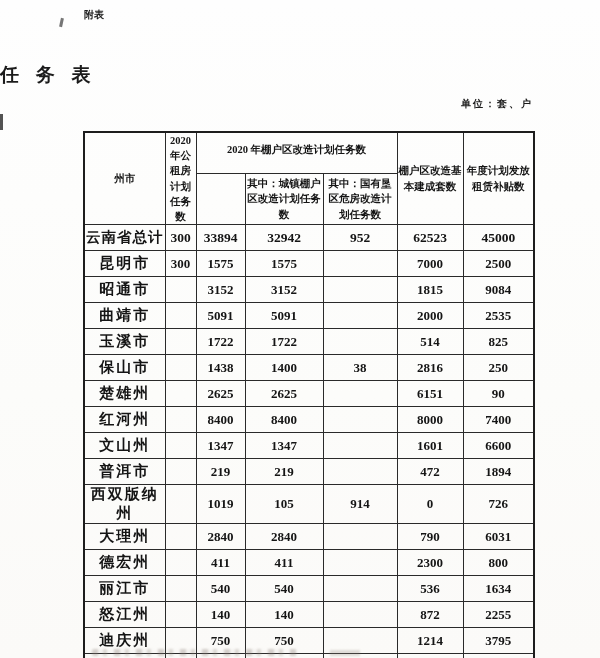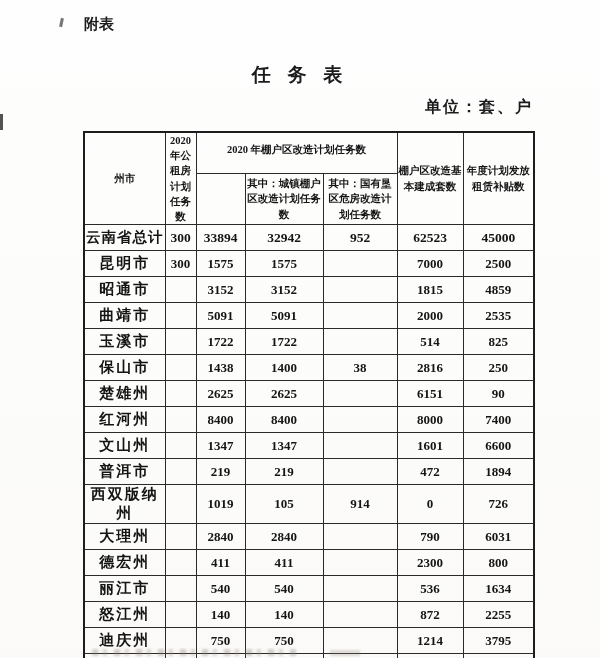--- a/index.html
+++ b/index.html
@@ -9,36 +9,36 @@
     overflow: hidden;
     font-family: "Liberation Serif", "DejaVu Serif", serif;
     color: #1b1b1b;
   }
   .page {
     position: relative;
     width: 600px; height: 658px;
     background: linear-gradient(180deg, #fefefe 0%, #fcfcfa 60%, #fbfaf8 100%);
   }
   .appendix-label {
-    position: absolute; left: 84px; top: 15px;
-    font-size: 15px; font-weight: bold;
+    position: absolute; left: 84px; top: 8px;
+    font-size: 10px; font-weight: bold;
   }
   .doc-title-1 {
     position: absolute; left: 0; top: 31px; width: 600px;
     text-align: center;
     font-size: 19px; font-weight: bold; letter-spacing: 1px;
   }
   .doc-title-2 {
     position: absolute; left: 0; top: 62px; width: 600px;
-    text-align: center;
+    text-align: left;
     font-size: 19px; font-weight: bold; letter-spacing: 6px;
   }
   .unit-label {
     position: absolute; right: 67px; top: 97px;
-    font-size: 16px; font-weight: bold; letter-spacing: 2px;
+    font-size: 10px; font-weight: bold; letter-spacing: 2px;
   }
   table.plan-table {
     position: absolute; left: 83px; top: 131px;
     width: 450px;
     border-collapse: collapse;
     table-layout: fixed;
     border: 2px solid #1d1d1d;
     background: transparent;
   }
   .plan-table th, .plan-table td {
@@ -164,21 +164,21 @@
           <td class="value-cell">7000</td>
           <td class="value-cell">2500</td>
         </tr>
         <tr>
           <td class="region-cell">昭通市</td>
           <td class="value-cell"></td>
           <td class="value-cell">3152</td>
           <td class="value-cell">3152</td>
           <td class="value-cell"></td>
           <td class="value-cell">1815</td>
-          <td class="value-cell">4859</td>
+          <td class="value-cell">9084</td>
         </tr>
         <tr>
           <td class="region-cell">曲靖市</td>
           <td class="value-cell"></td>
           <td class="value-cell">5091</td>
           <td class="value-cell">5091</td>
           <td class="value-cell"></td>
           <td class="value-cell">2000</td>
           <td class="value-cell">2535</td>
         </tr>

